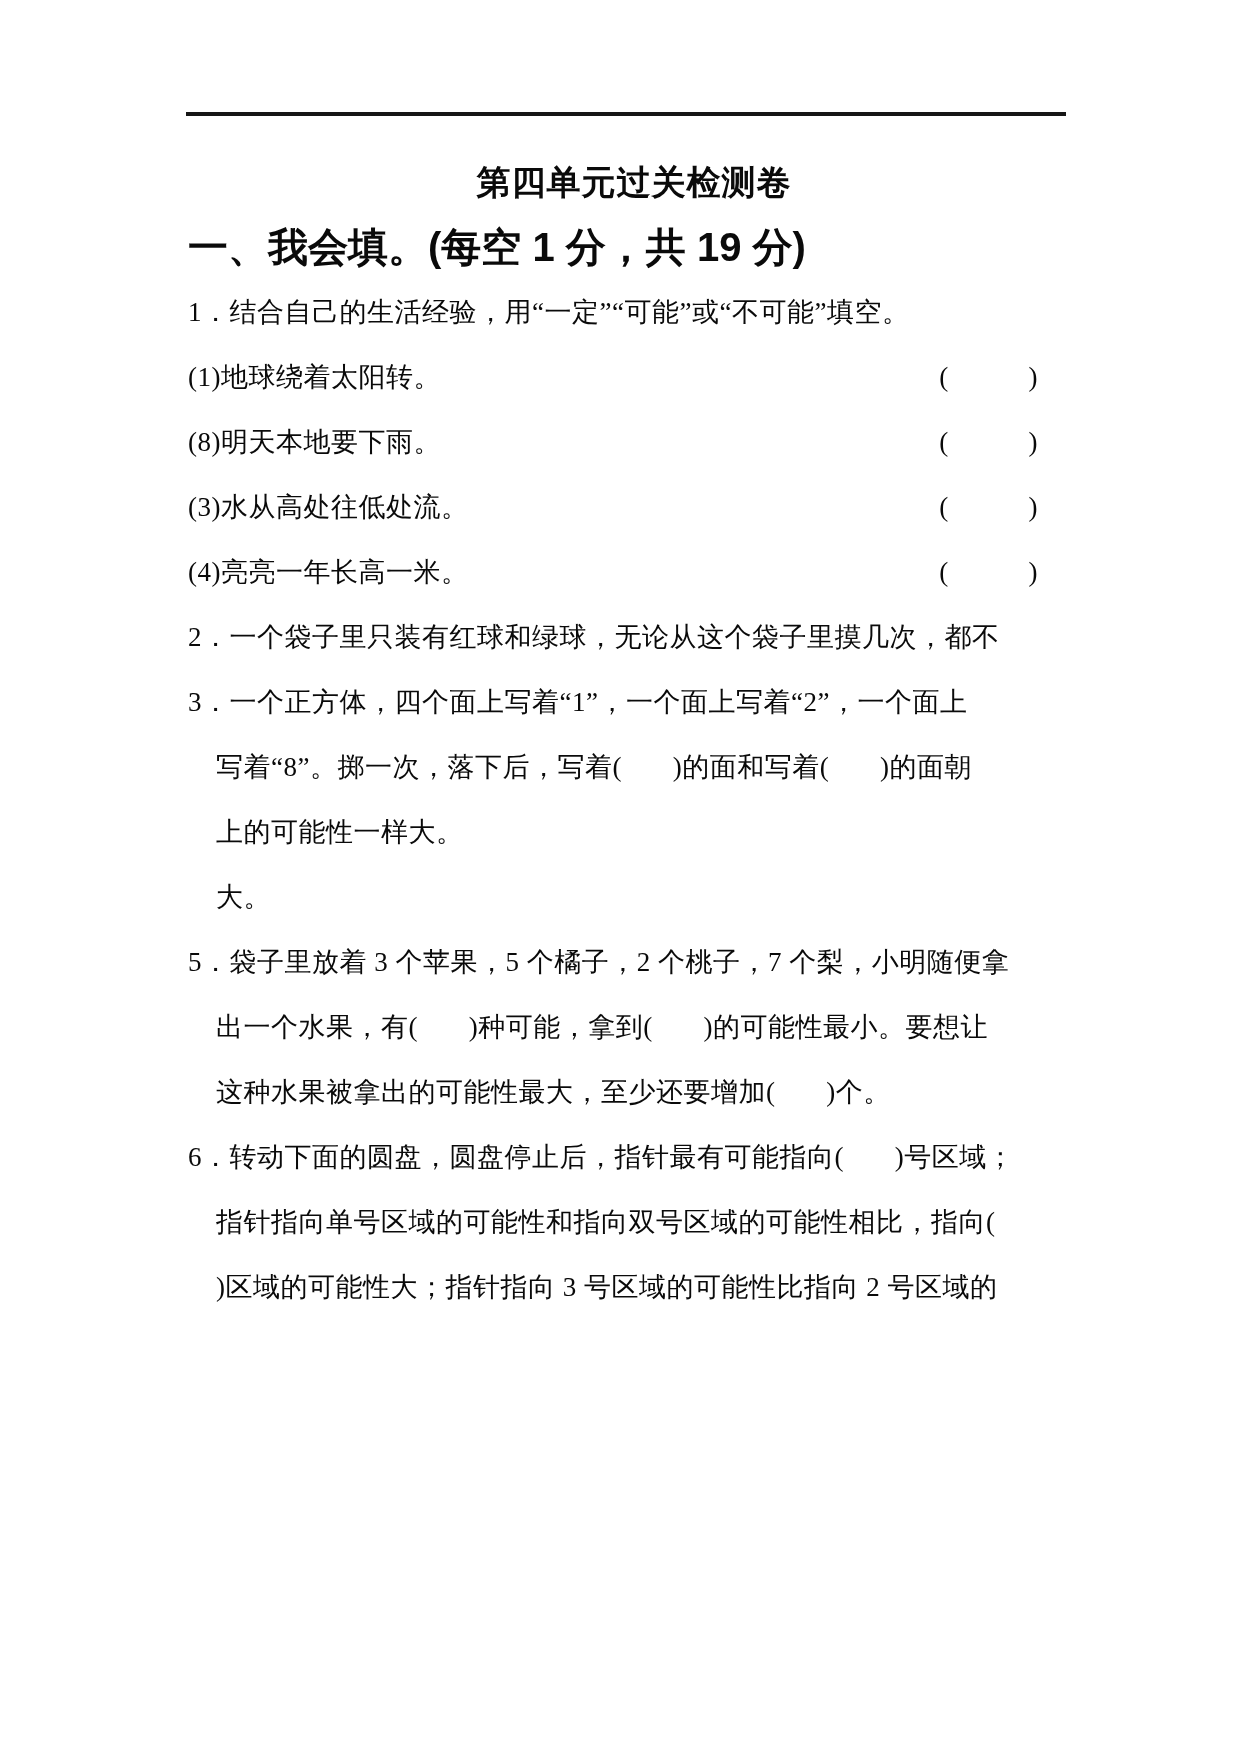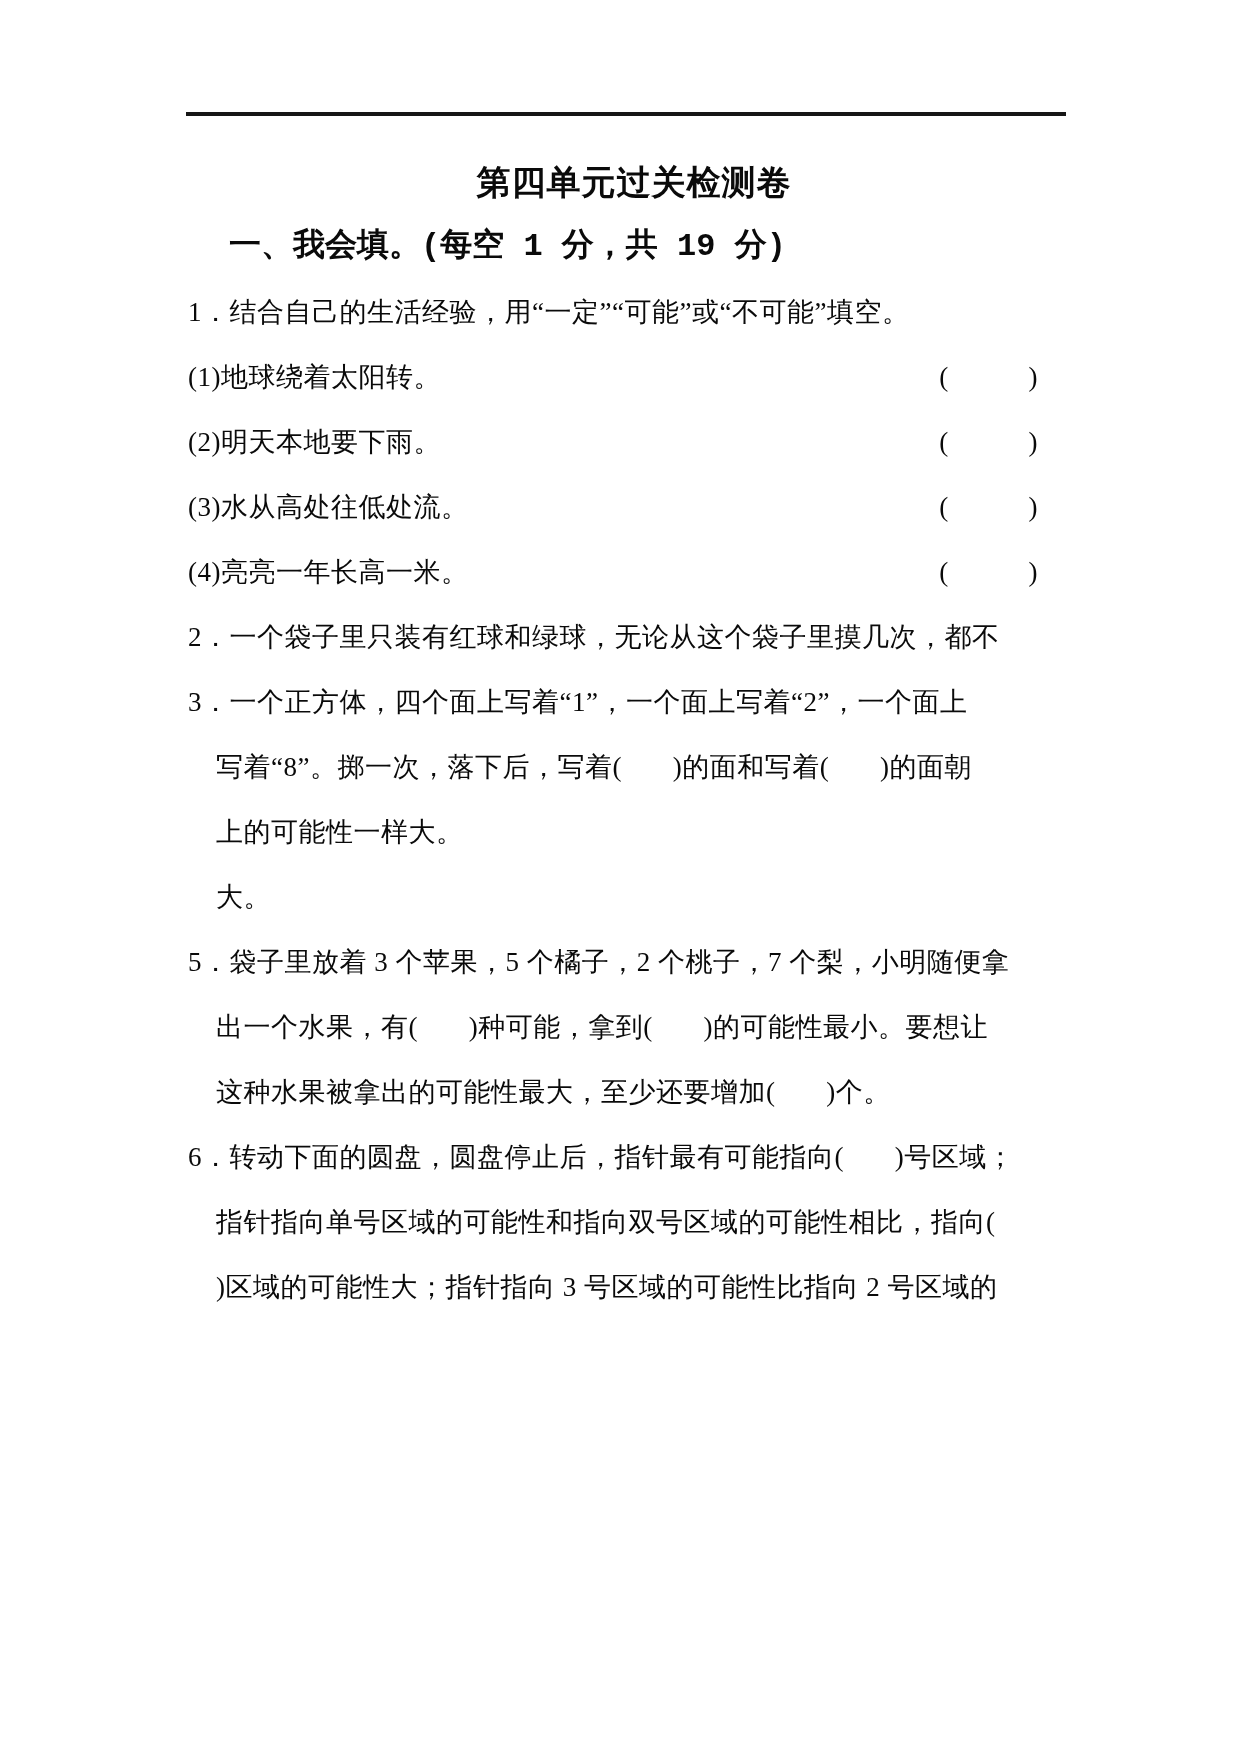--- a/index.html
+++ b/index.html
@@ -27,25 +27,24 @@
   }
   .title{
     font-family:"Liberation Sans","DejaVu Sans",sans-serif;
     font-weight:700;
     font-size:34px;
     line-height:84px;
     text-align:center;
     letter-spacing:1px;
   }
   .heading{
-    font-family:Liberation Mono, monospace;
+    font-family:Liberation Sans, sans-serif;
     font-weight:700;
-    font-size:32px;
+    font-size:40px;
     line-height:46px;
-    margin-left:41px;
   }
   .body{
     margin-top:10px;
     font-family:"Liberation Serif","DejaVu Serif",serif;
     font-size:27px;
   }
   .line{
     line-height:65px;
     white-space:pre;
     letter-spacing:0.5px;
@@ -71,21 +70,21 @@
 
     <div class="body">
 
       <section>
         <div class="line">1．结合自己的生活经验，用“一定”“可能”或“不可能”填空。</div>
         <div class="subrow">
           <span class="line">(1)地球绕着太阳转。</span>
           <span class="line blank">(           )</span>
         </div>
         <div class="subrow">
-          <span class="line">(2)明天本地要下雨。</span>
+          <span class="line">(8)明天本地要下雨。</span>
           <span class="line blank">(           )</span>
         </div>
         <div class="subrow">
           <span class="line">(3)水从高处往低处流。</span>
           <span class="line blank">(           )</span>
         </div>
         <div class="subrow">
           <span class="line">(4)亮亮一年长高一米。</span>
           <span class="line blank">(           )</span>
         </div>

